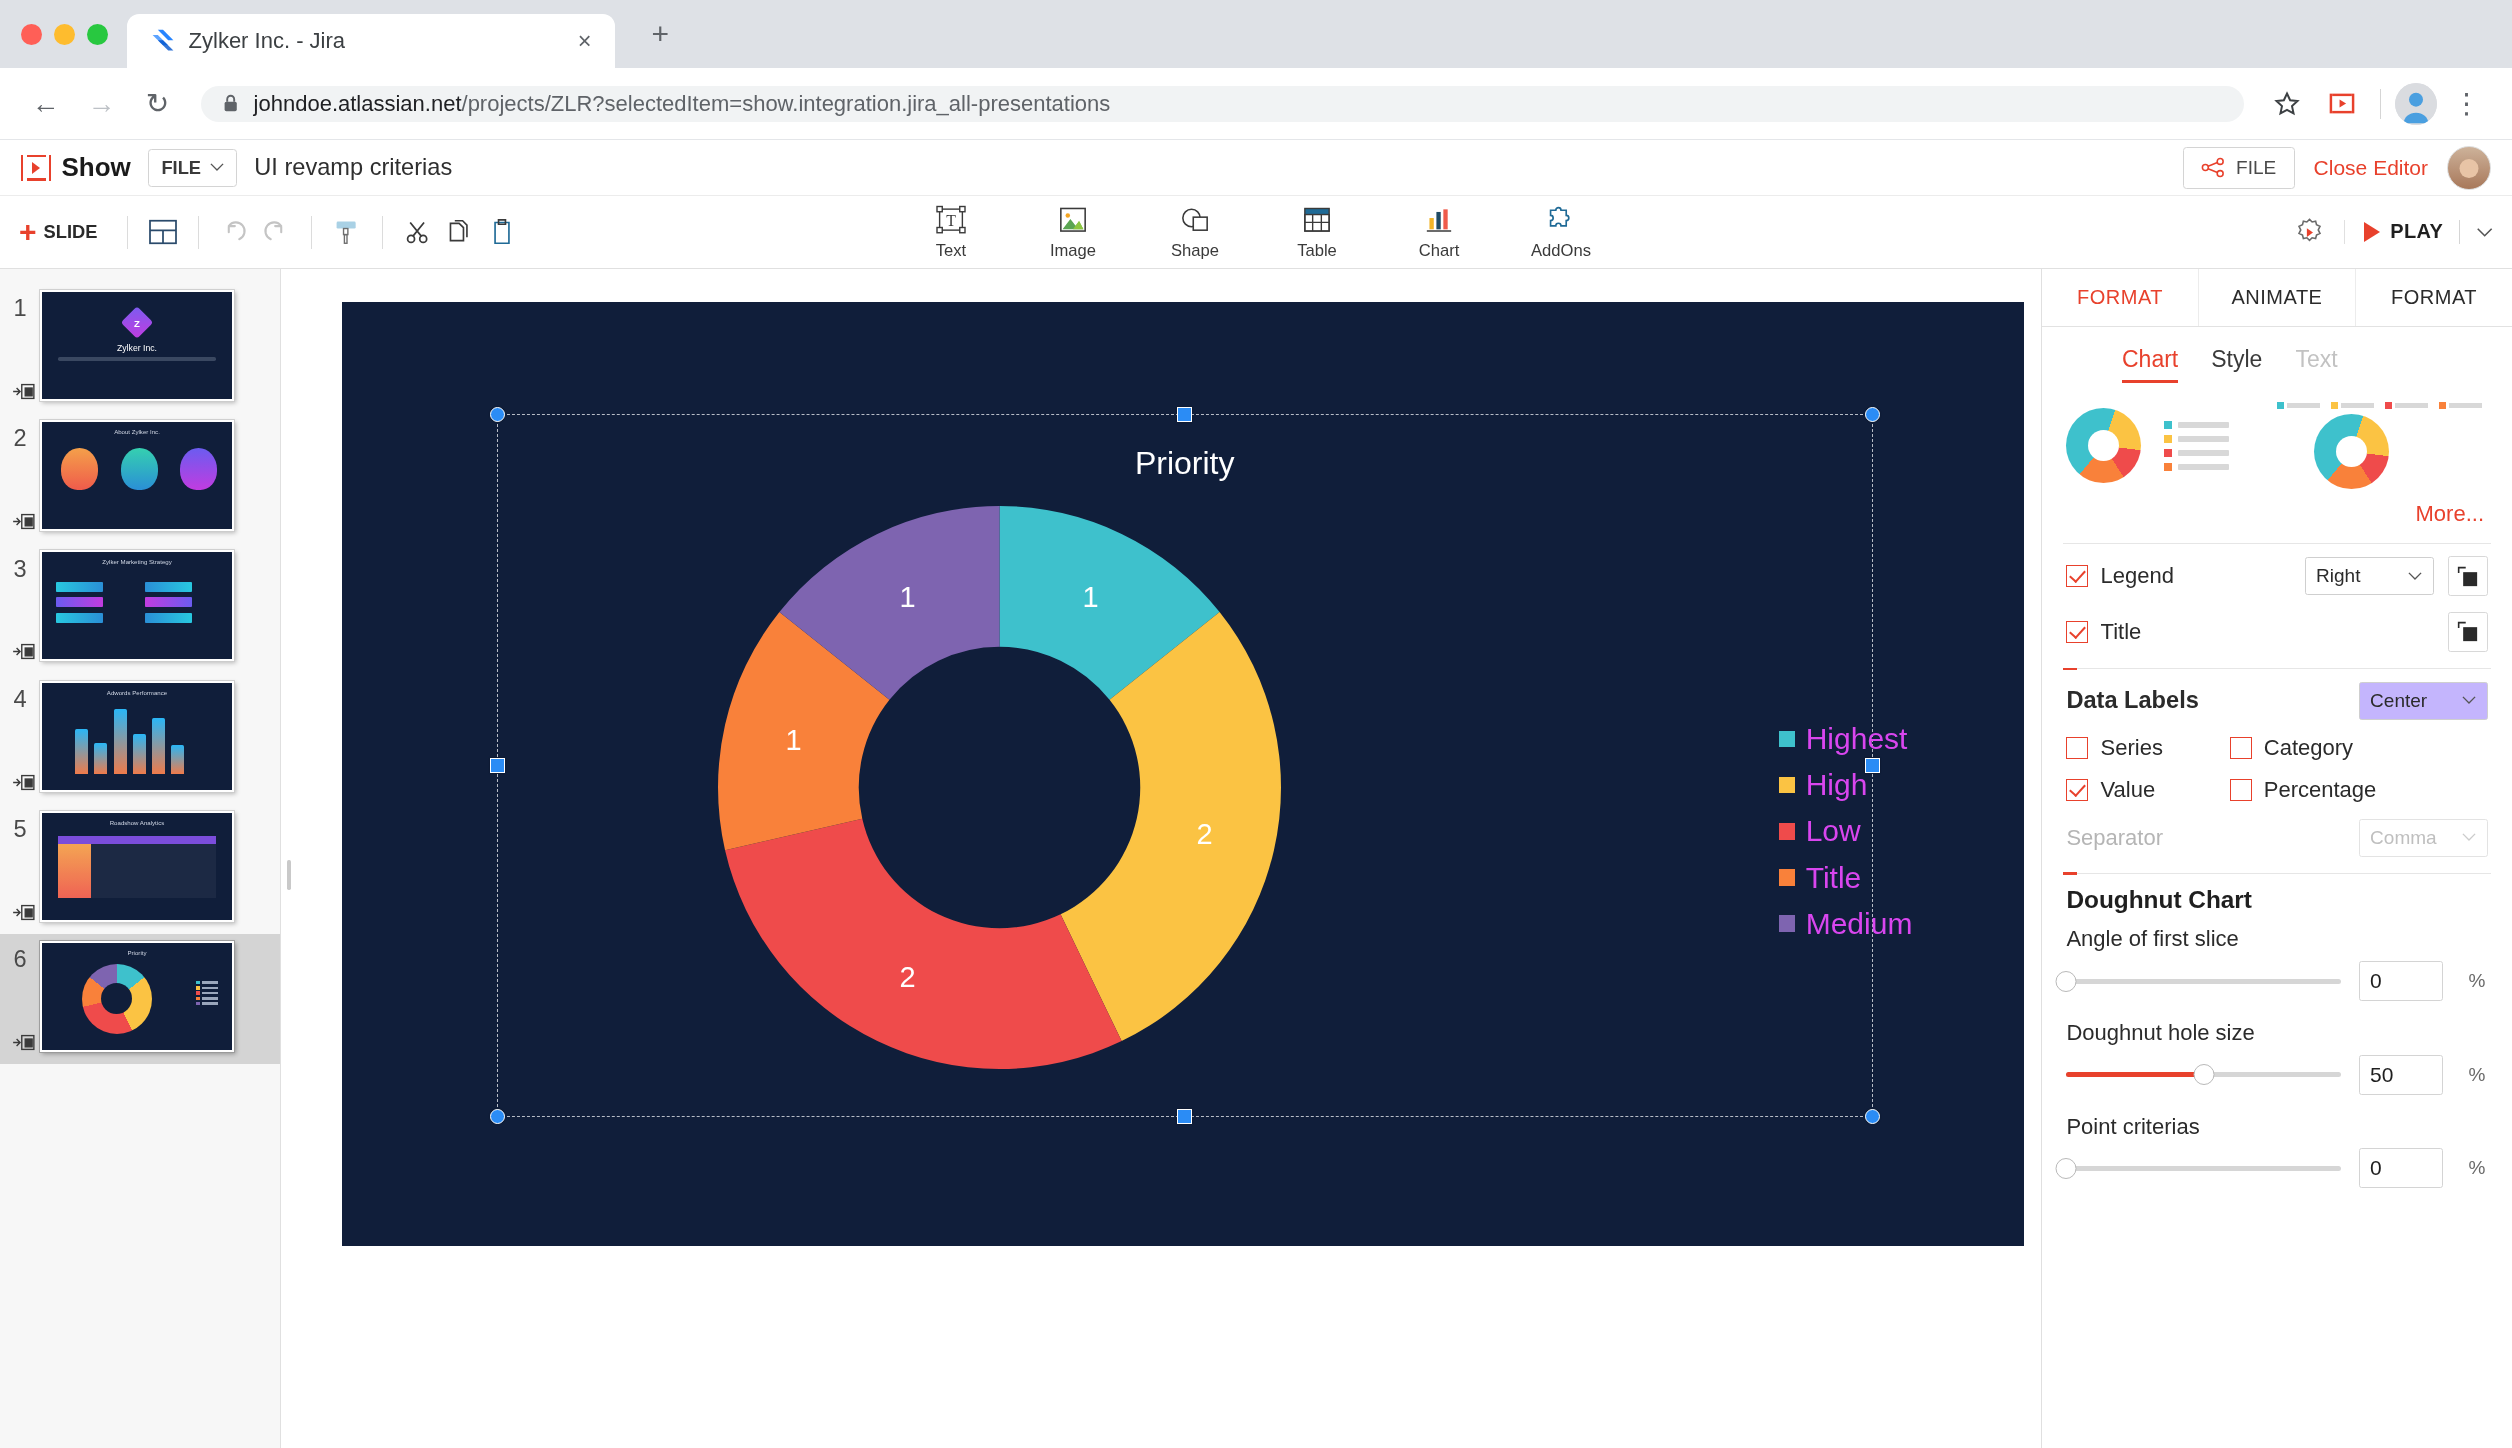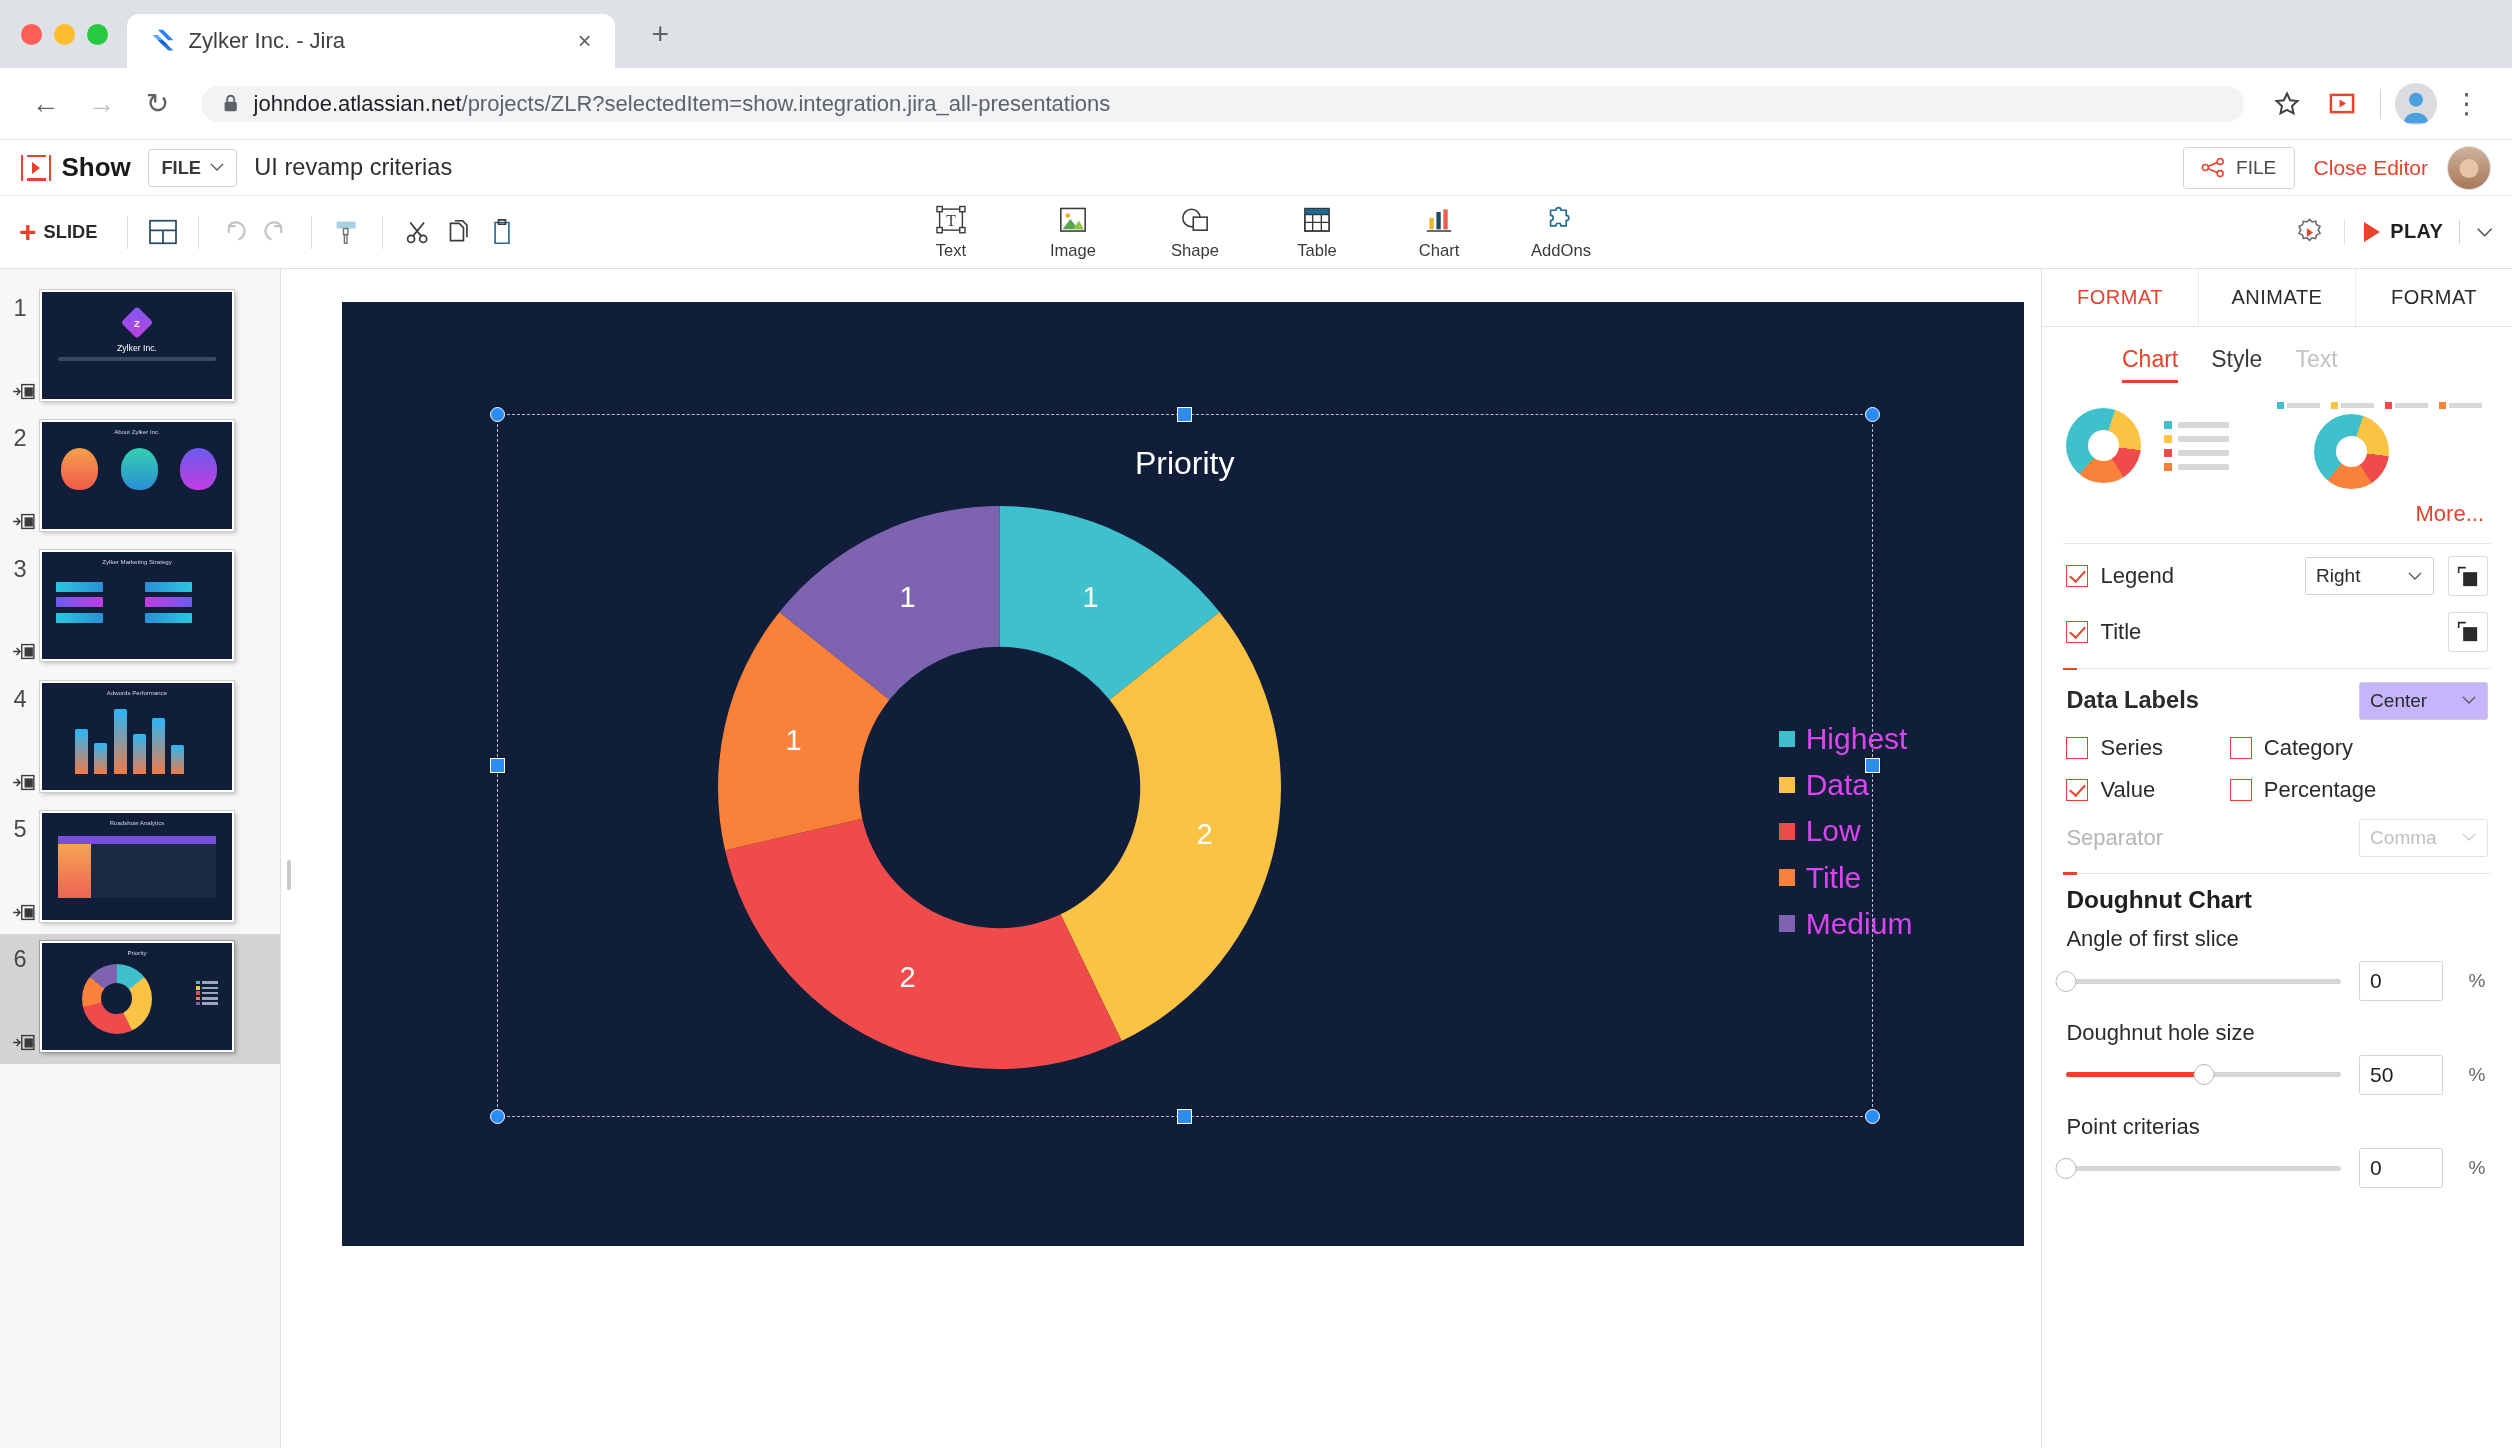--- a/index.html
+++ b/index.html
@@ -591,21 +591,21 @@
             </div>
         </div>
 
         <div class="chart-legend" id="chartLegend">
             <div class="lg-row">
               <span class="lg-sw" style="background: rgb(62, 193, 204);"></span>
               <span class="lg-txt">Highest</span>
             </div>
             <div class="lg-row">
               <span class="lg-sw" style="background: rgb(251, 195, 67);"></span>
-              <span class="lg-txt">Data</span>
+              <span class="lg-txt">High</span>
             </div>
             <div class="lg-row">
               <span class="lg-sw" style="background: rgb(239, 75, 75);"></span>
               <span class="lg-txt">Low</span>
             </div>
             <div class="lg-row">
               <span class="lg-sw" style="background: rgb(249, 129, 58);"></span>
               <span class="lg-txt">Title</span>
             </div>
             <div class="lg-row">

